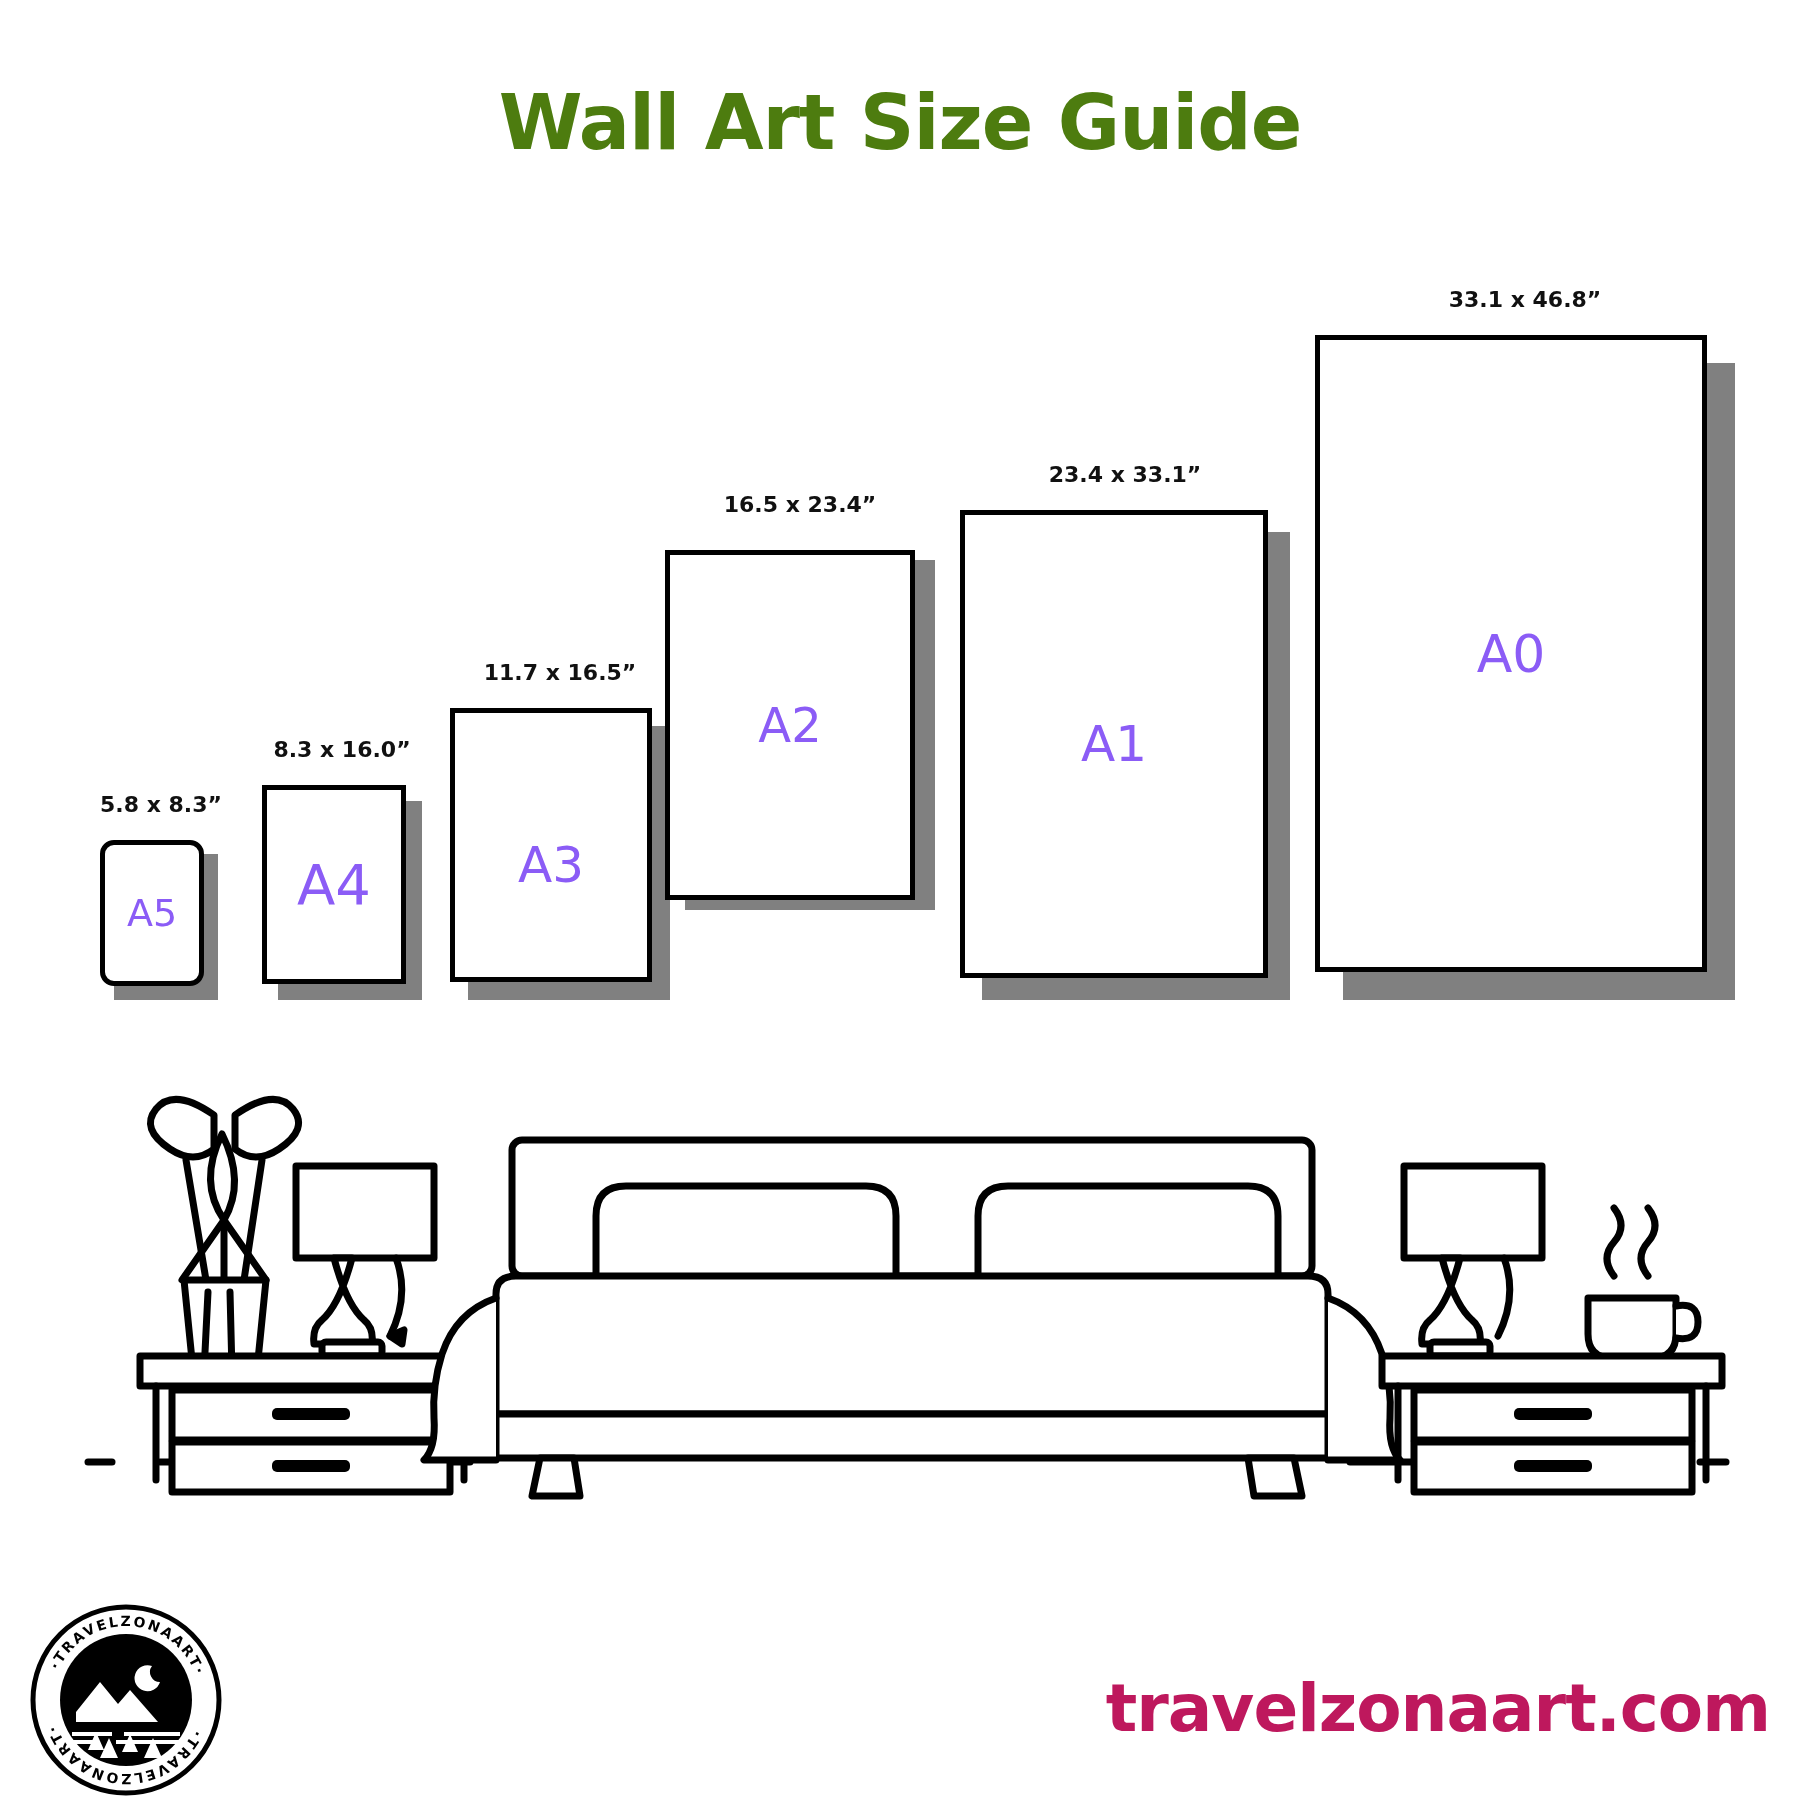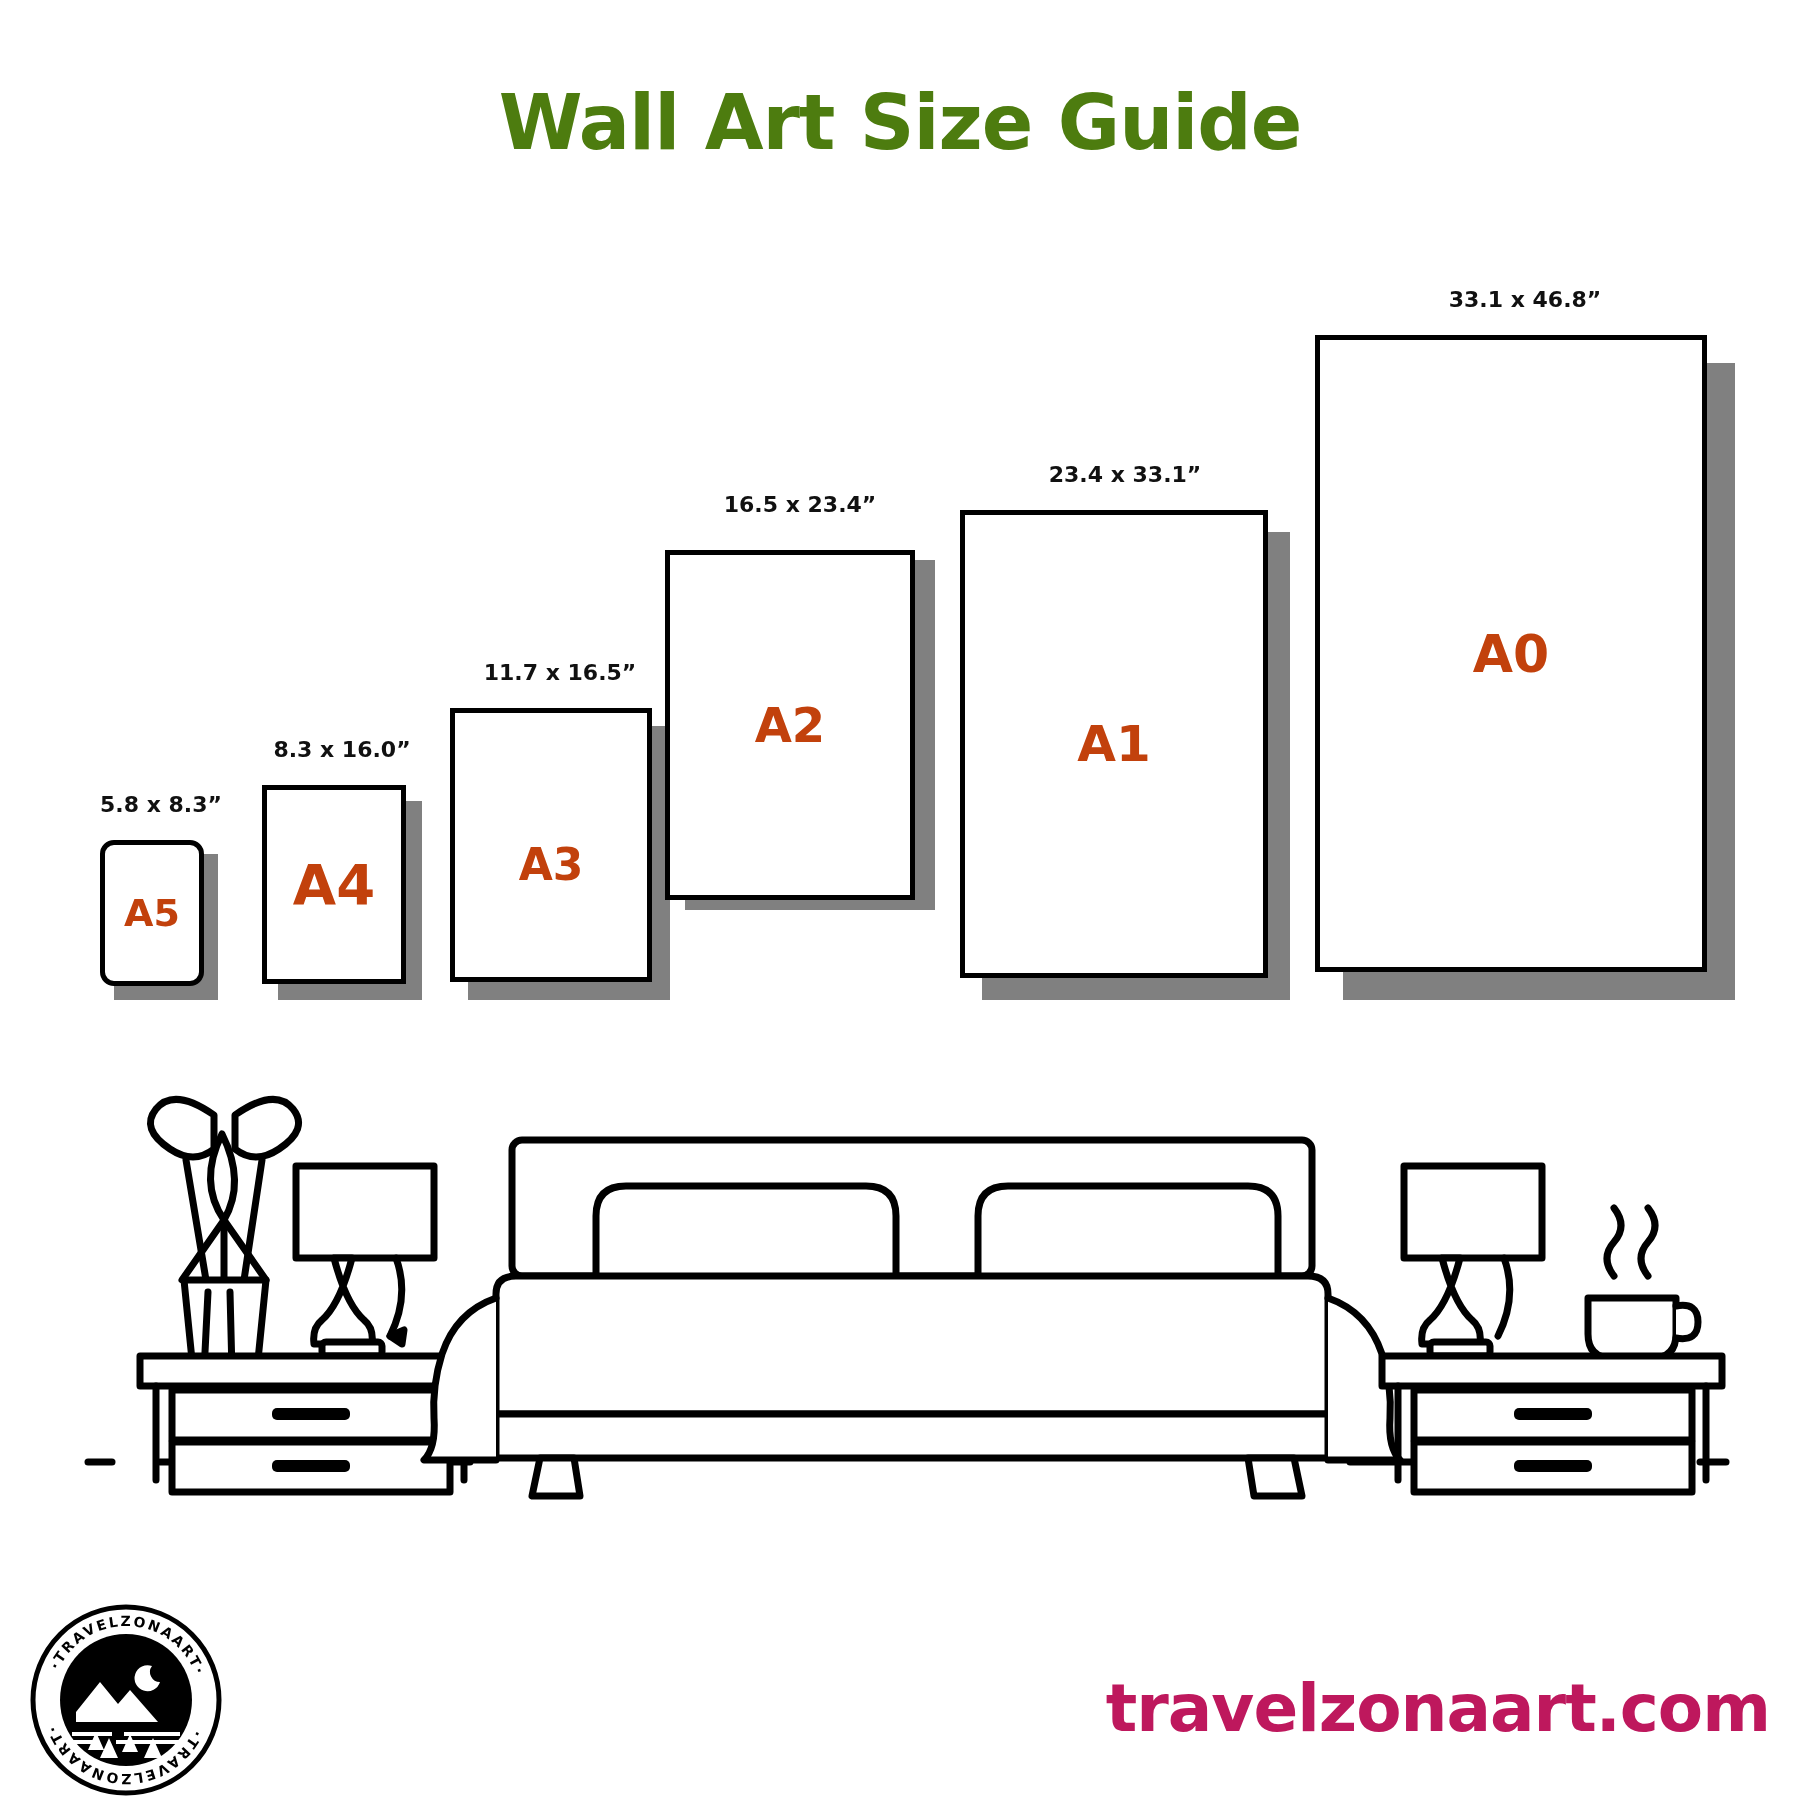--- a/index.html
+++ b/index.html
@@ -59,22 +59,22 @@
     position: absolute;
     background: #ffffff;
     border: 5px solid #000000;
     box-sizing: border-box;
     display: flex;
     align-items: center;
     justify-content: center;
   }
   .frame-name {
     font-size: 44px;
-    font-weight: 700;
-    color: #c2410c;
+    font-weight: 400;
+    color: #8b5cf6;
   }
 
   
   .room {
     position: absolute;
     left: 0;
     top: 980px;
     width: 1800px;
     height: 560px;
   }
@@ -117,21 +117,21 @@
     <div class="frame-shadow" style="left:16px; top:16px; width:144px; height:199px;"></div>
     <div class="frame-box" style="left:0; top:0; width:144px; height:199px;">
       <span class="frame-name" style="font-size:56px;">A4</span>
     </div>
   </div>
 
   <div class="frame-group" style="left:450px; width:220px; height:292px;">
     <div class="frame-label" style="top:-48px;">11.7 x 16.5”</div>
     <div class="frame-shadow" style="left:18px; top:18px; width:202px; height:274px;"></div>
     <div class="frame-box" style="left:0; top:0; width:202px; height:274px;">
-      <span class="frame-name" style="font-size:44px;margin-top:39px;">A3</span>
+      <span class="frame-name" style="font-size:50px;margin-top:39px;">A3</span>
     </div>
   </div>
 
   <div class="frame-group" style="left:665px; width:270px; height:460px;">
     <div class="frame-label" style="top:-48px;">16.5 x 23.4”</div>
     <div class="frame-shadow" style="left:20px; top:20px; width:250px; height:350px;"></div>
     <div class="frame-box" style="left:0; top:0; width:250px; height:350px;margin-top:10px;">
       <span class="frame-name" style="font-size:48px;">A2</span>
     </div>
   </div>

